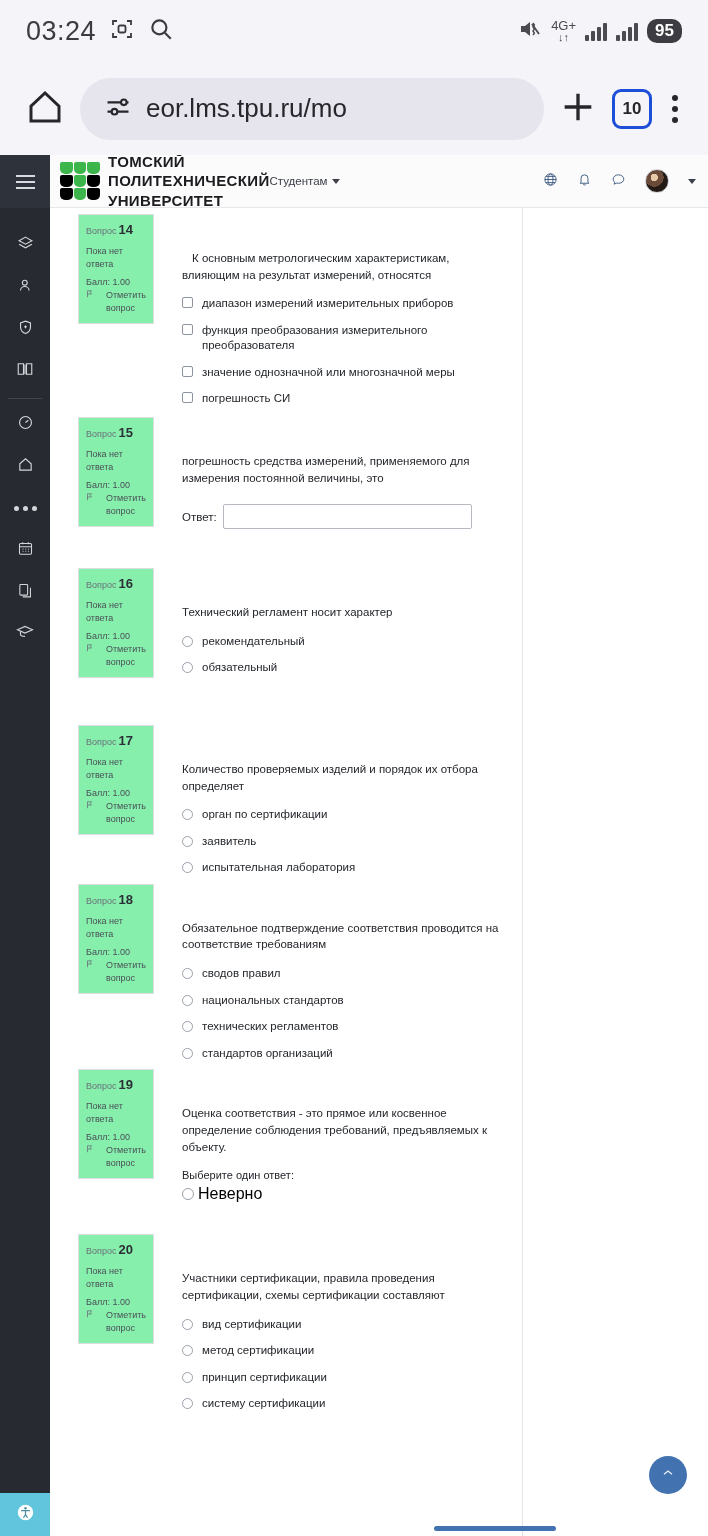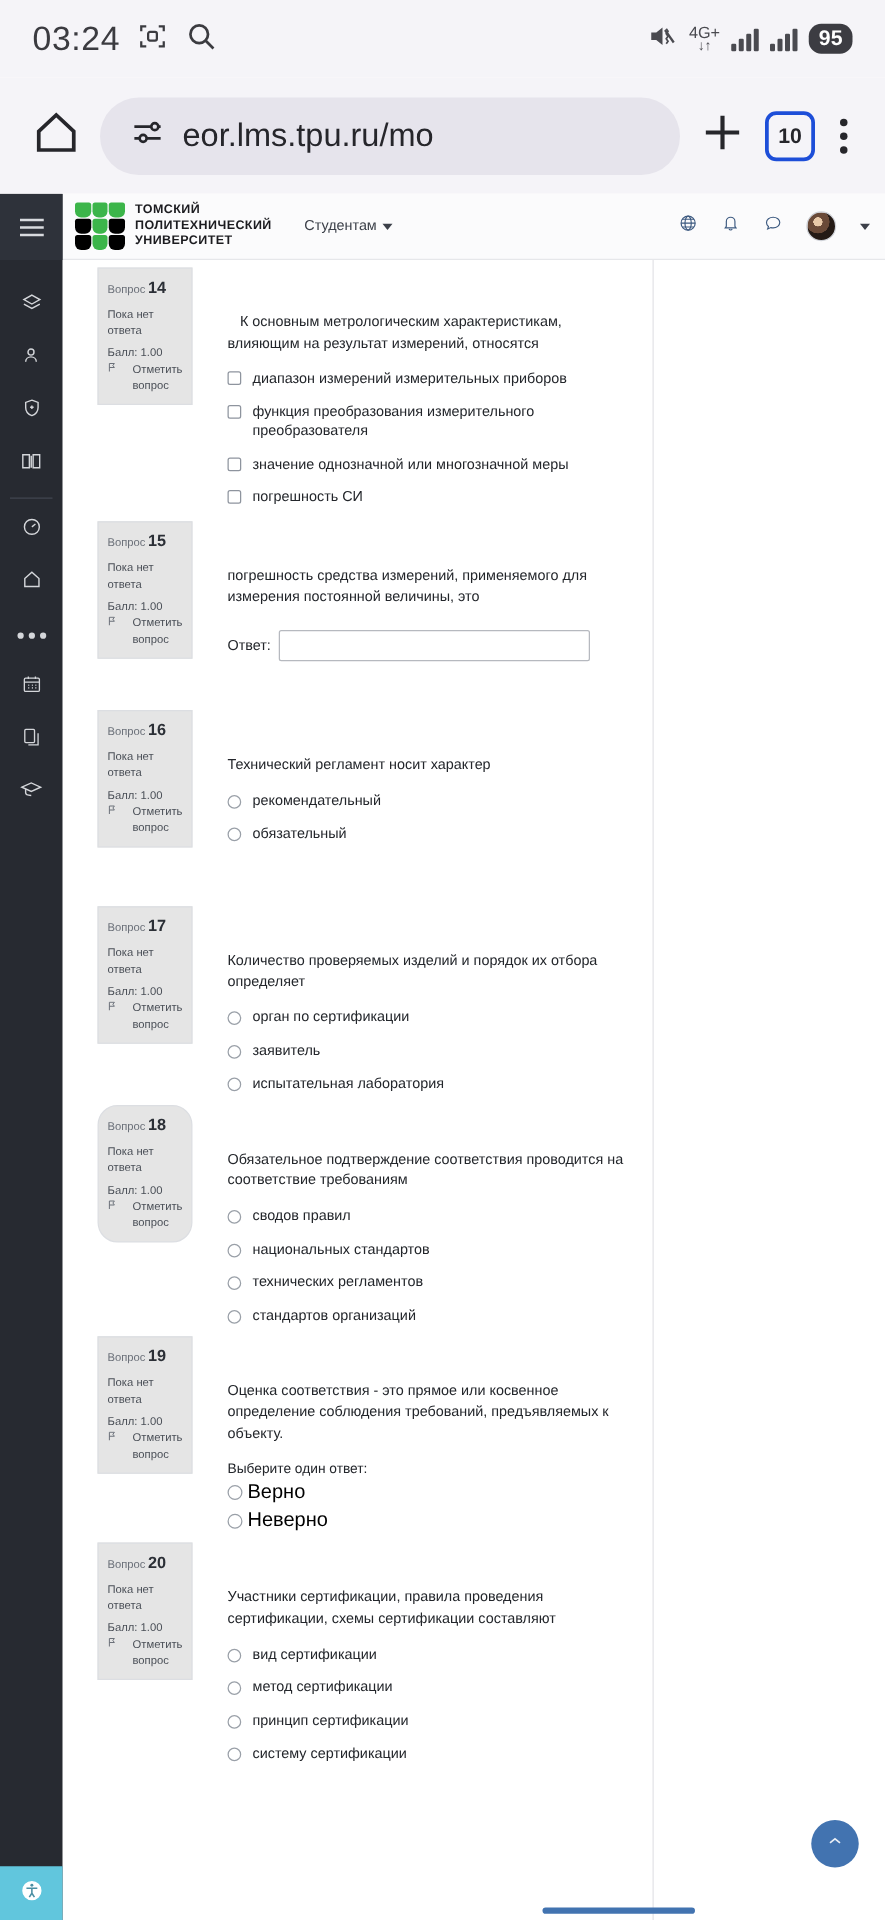--- a/index.html
+++ b/index.html
@@ -92,25 +92,25 @@
     z-index: 5;
   }
   .brand { display: flex; align-items: center; gap: 8px; }
   .logo-grid {
     width: 40px; height: 38px;
     display: grid; grid-template-columns: repeat(3, 1fr); grid-template-rows: repeat(3, 1fr);
     gap: 1px;
   }
   .logo-grid i { display:block; border-radius: 2px 2px 5px 5px; }
   .brand-name {
-    font-size: 10px; font-weight: bold; color: #1c1c20;
+    font-size: 15px; font-weight: bold; color: #1c1c20;
     line-height: 1.28; letter-spacing: .35px;
   }
   .nav-students {
-    margin-left: 26px; font-size: 11.5px; color: #3c4049;
+    font-size: 11.5px; color: #3c4049;
     display: flex; align-items: center; gap: 5px;
   }
   .caret { width:0;height:0;border-left:4px solid transparent;border-right:4px solid transparent;border-top:5px solid #3c4049; }
   .header-right { margin-left: auto; display: flex; align-items: center; gap: 19px; }
   .hicon { color: #3d5a80; display: flex; align-items: center; }
   .avatar {
     width: 24px; height: 24px; border-radius: 50%;
     background: radial-gradient(circle at 38% 34%, #e8c9a8 0 18%, #6a4a38 19% 46%, #241a15 47% 100%);
     border: 1px solid #cfd2d8;
   }
@@ -118,21 +118,21 @@
   
   .content {
     position: absolute; left: 50px; top: 53px; right: 0; bottom: 0;
     background: #ffffff; overflow: hidden;
   }
   .page-col { position: relative; width: 473px; min-height: 100%; border-right: 1px solid #e3e4e8; }
 
   .q-block { position: relative; padding: 0 0 0 0; }
   .q-info {
     position: absolute; left: 28px; width: 76px;
-    background: #e5e5e5; border: 1px solid #dcdee2;
+    background: #86efac; border: 1px solid #dcdee2;
     padding: 6px 7px 8px 7px;
     font-size: 9px; color: #4a4f57; line-height: 1.45;
   }
   .q-info .q-num { font-size: 9px; color: #6b7079; }
   .q-info .q-num b { font-size: 13px; color: #2b2f36; font-weight: 600; margin-left: 2px; }
   .q-info .q-state { margin-top: 5px; }
   .q-info .q-mark { margin-top: 5px; }
   .q-info .q-flag { margin-top: 0; display:flex; gap:13px; }
   .q-info .q-flag svg { flex: 0 0 auto; margin-top: 1px; }
 
@@ -522,21 +522,21 @@
             </label>
             <label class="q-opt">
               <span class="radio"></span>
               <span class="lbl">испытательная лаборатория</span>
             </label>
           </div>
         </div>
       </div>
 
       <div class="q-block" style="padding-top:8px;min-height:180px;">
-        <div class="q-info" style="top:8px;border-radius:16px;">
+        <div class="q-info" style="top:8px;">
           <div class="q-num">
             <span>Вопрос</span><b>18</b>
           </div>
           <div class="q-state">Пока нет ответа</div>
           <div class="q-mark">Балл: 1.00</div>
           <div class="q-flag">
             <svg width="7" height="8" viewBox="0 0 8 10" fill="none" stroke="#6b7079" stroke-width="1">
                 <path d="M1.5 9V1h5L5 3l1.5 2h-5"></path>
               </svg>
             <span>Отметить вопрос</span>
@@ -578,24 +578,20 @@
               </svg>
             <span>Отметить вопрос</span>
           </div>
         </div>
         <div class="q-body">
           <div class="q-text">Оценка соответствия - это прямое или косвенное определение соблюдения требований, предъявляемых к объекту.</div>
           <div class="choose-line">Выберите один ответ:</div>
           <div class="tf-opts">
             <label class="tf-opt">
               <span class="radio"></span>
-              <span class="lbl">Верно</span>
-            </label>
-            <label class="tf-opt">
-              <span class="radio"></span>
               <span class="lbl">Неверно</span>
             </label>
           </div>
         </div>
       </div>
 
       <div class="q-block" style="padding-top:8px;min-height:175px;">
         <div class="q-info" style="top:8px;">
           <div class="q-num">
             <span>Вопрос</span><b>20</b>

